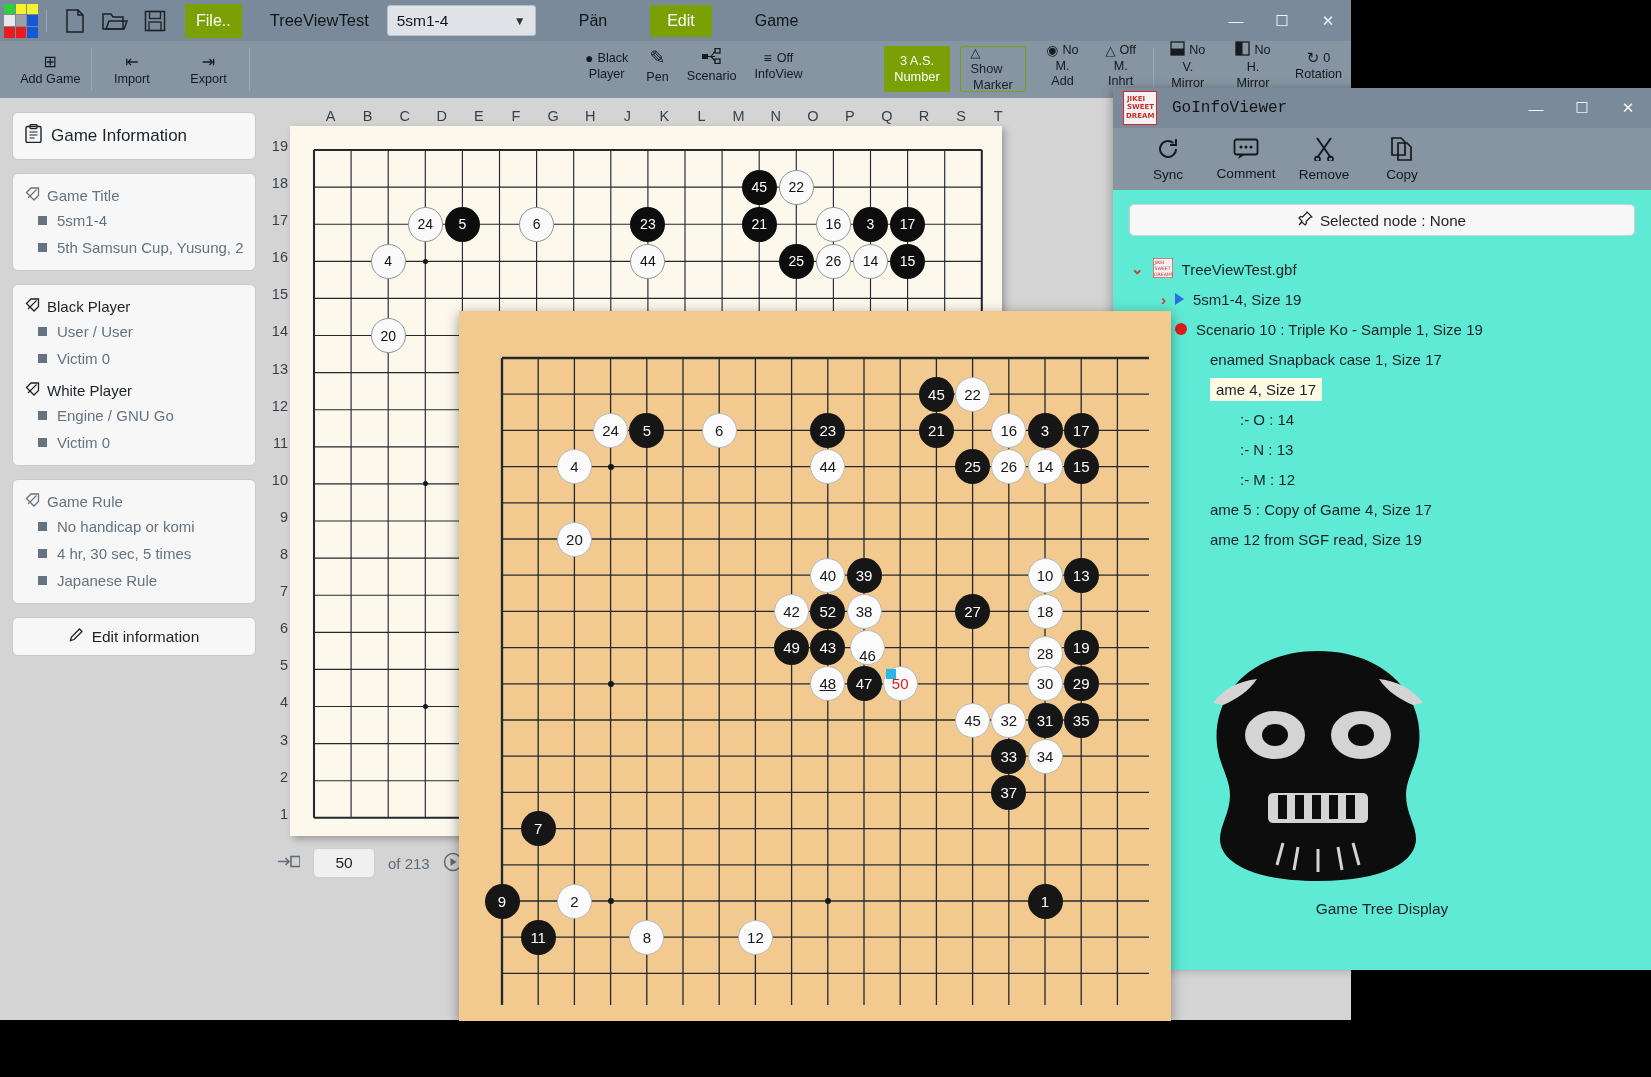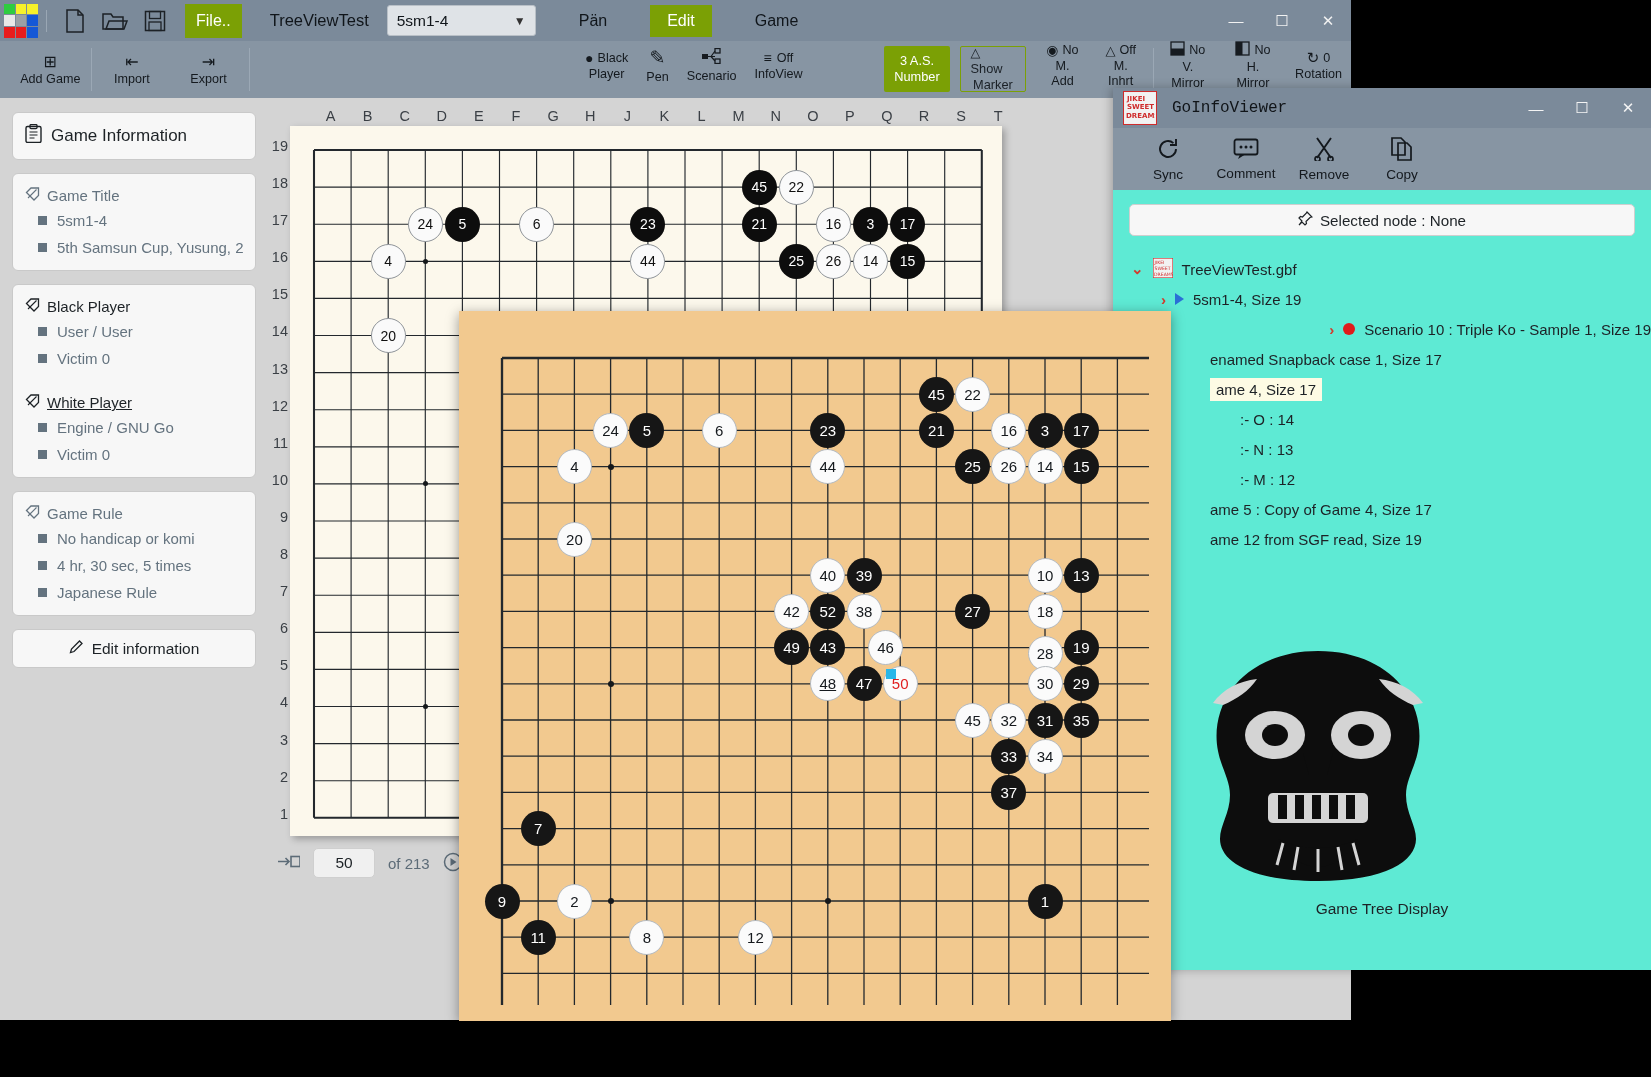--- a/index.html
+++ b/index.html
@@ -408,21 +408,21 @@
         <span>Black Player</span>
       </div>
       <div class="bullet-row">
           <span class="sq"></span>
           <span>User / User</span>
         </div>
       <div class="bullet-row">
           <span class="sq"></span>
           <span>Victim 0</span>
         </div>
-      <div class="grp-title dark" style="margin-top:22px;text-decoration:underline;">
+      <div class="grp-title dark" style="margin-top:10px;">
         <span class="tagicon"><svg width="15" height="14" viewBox="0 0 15 14">
               <path d="M1.5 5.5L6 1h7.5v7.5L9 13z" fill="none" stroke="#1d2226" stroke-width="1.3"></path>
               <path d="M3 11L11.5 2.5" stroke="#1d2226" stroke-width="1.1"></path>
             </svg></span>
         <span>White Player</span>
       </div>
       <div class="bullet-row">
           <span class="sq"></span>
           <span>Engine / GNU Go</span>
         </div>
@@ -719,21 +719,21 @@
               <text x="1" y="18">DREAMS</text>
             </g>
           </svg></span>
         <span class="lbl">TreeViewTest.gbf</span>
       </div>
       <div class="tnode" style="padding-left: 48px;">
         <span class="chev-r">›</span>
         <span class="tri-blue"></span>
         <span class="lbl">5sm1-4, Size 19</span>
       </div>
-      <div class="tnode" style="padding-left: 48px; justify-content: flex-end;">
+      <div class="tnode" style="padding-left: 48px;">
         <span class="chev-r">›</span>
         <span class="dot-red"></span>
         <span class="lbl">Scenario 10 : Triple Ko - Sample 1, Size 19</span>
       </div>
       <div class="tnode" style="padding-left: 78px;">
         <span style="width: 10px;"></span>
         <span class="lbl">enamed Snapback case 1, Size 17</span>
       </div>
       <div class="tnode sel" style="padding-left: 78px;">
         <span style="width: 10px;"></span>
@@ -971,21 +971,21 @@
         </div>
         <div class="stone b" style="left: 329.3px; top: 293.1px; width: 35px; height: 35px; font-size: 15px; z-index: 53;">
           <span class="num">43</span>
         </div>
         <div class="stone w" style="left: 329.3px; top: 112.1px; width: 35px; height: 35px; font-size: 15px; z-index: 54;">
           <span class="num">44</span>
         </div>
         <div class="stone b" style="left: 437.9px; top: 39.7px; width: 35px; height: 35px; font-size: 15px; z-index: 55;">
           <span class="num">45</span>
         </div>
-        <div class="stone w" style="left: 387px; top: 293.1px; width: 35px; height: 35px; font-size: 15px; z-index: 56;">
+        <div class="stone w" style="left: 369px; top: 293.1px; width: 35px; height: 35px; font-size: 15px; z-index: 56; align-items: flex-end;">
           <span class="num">46</span>
         </div>
         <div class="stone b" style="left: 365.5px; top: 329.3px; width: 35px; height: 35px; font-size: 15px; z-index: 57;">
           <span class="num">47</span>
         </div>
         <div class="stone w" style="left: 329.3px; top: 329.3px; width: 35px; height: 35px; font-size: 15px; z-index: 58; text-decoration: underline;">
           <span class="num">48</span>
         </div>
         <div class="stone b" style="left: 293.1px; top: 293.1px; width: 35px; height: 35px; font-size: 15px; z-index: 59;">
           <span class="num">49</span>

